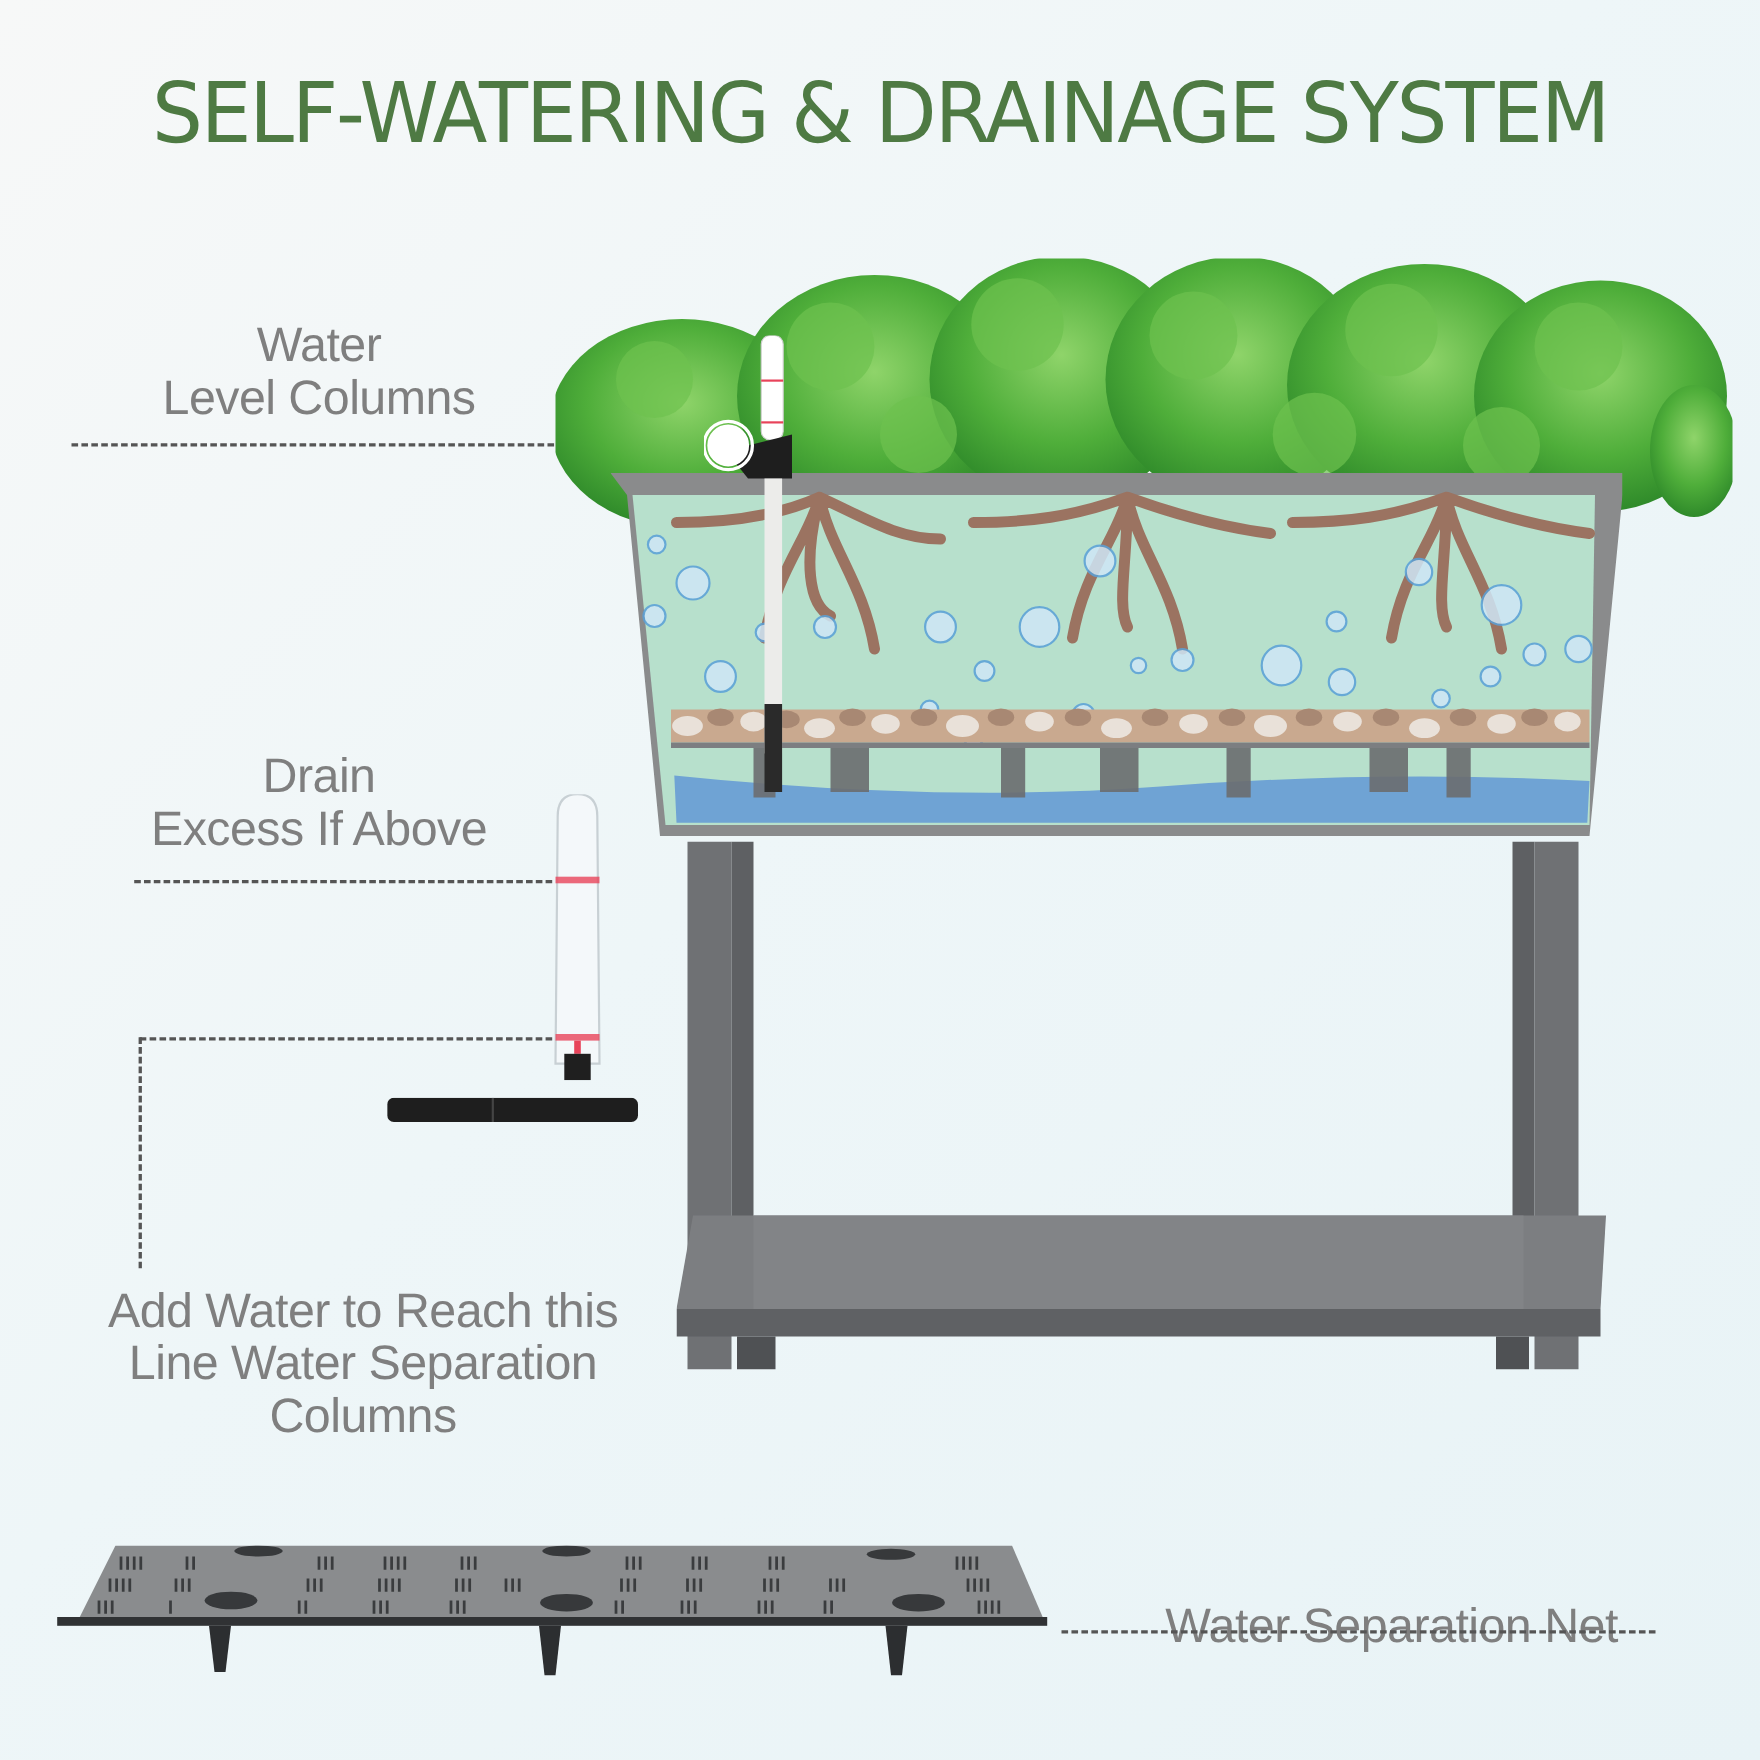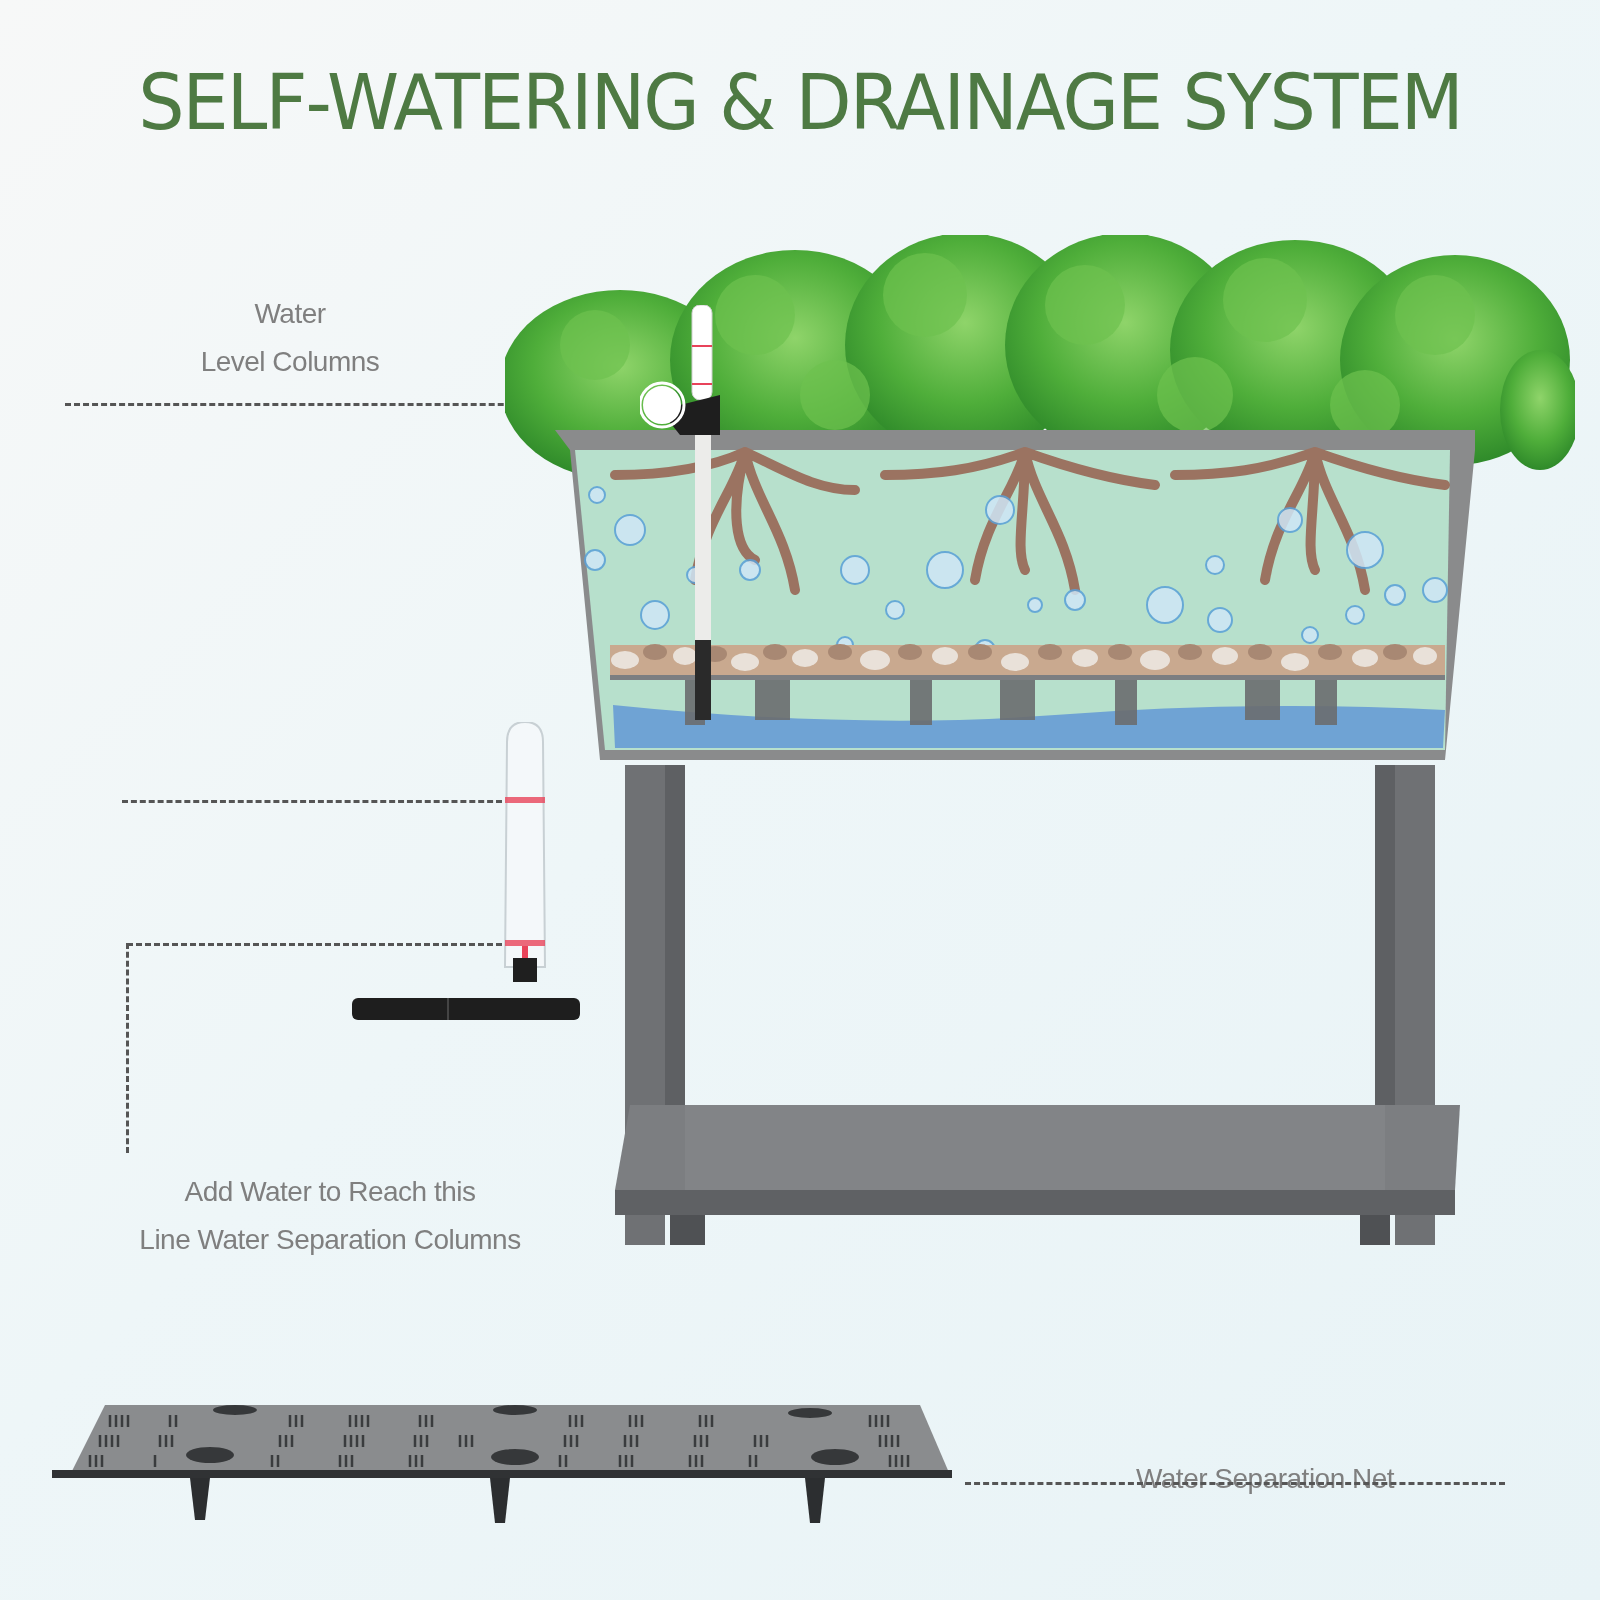--- a/index.html
+++ b/index.html
@@ -8,21 +8,21 @@
     background: linear-gradient(135deg, #f7f8f8 0%, #eef6f8 45%, #e8f3f6 100%);
     font-family: "Liberation Sans", sans-serif;
   }
   .abs { position:absolute; }
   .title {
     left:0; top:58px; width:1600px; text-align:center;
     font-family: "DejaVu Sans", sans-serif; font-size:76px; font-weight:400;
     letter-spacing:-2px; color:#4e7a43; transform:scaleX(0.96);
   }
   .label {
-    color:#7f7f7f; font-size:28px; line-height:48px; text-align:center; letter-spacing:-0.5px;
+    color:#7f7f7f; font-size:44px; line-height:48px; text-align:center; letter-spacing:-0.5px;
   }
   .dash { border-top:3px dashed #555; height:0; }
   .vdash { border-left:3px dashed #555; width:0; }
 
   
   .lettuce { left:505px; top:235px; width:1070px; height:240px; }
   
   .planter { left:555px; top:430px; width:920px; height:345px; }
   .table { left:615px; top:765px; width:860px; height:480px; }
   .tube { left:495px; top:722px; width:60px; height:260px; }
@@ -34,20 +34,22 @@
 
 <div class="abs title">SELF-WATERING &amp; DRAINAGE SYSTEM</div>
 
 <div class="abs label" style="left:90px; top:290px; width:400px;">
   <div>Water</div>
   <div>Level Columns</div>
 </div>
 <div class="abs dash" style="left:65px; top:403px; width:610px;"></div>
 
 <div class="abs label" style="left:90px; top:682px; width:400px;">
+  <div>Drain</div>
+  <div>Excess If Above</div>
 </div>
 <div class="abs dash" style="left:122px; top:800px; width:380px;"></div>
 
 <div class="abs dash" style="left:127px; top:943px; width:375px;"></div>
 <div class="abs vdash" style="left:126px; top:943px; height:210px;"></div>
 <div class="abs label" style="left:30px; top:1168px; width:600px;">
   <div>Add Water to Reach this</div>
   <div>Line Water Separation Columns</div>
 </div>
 

